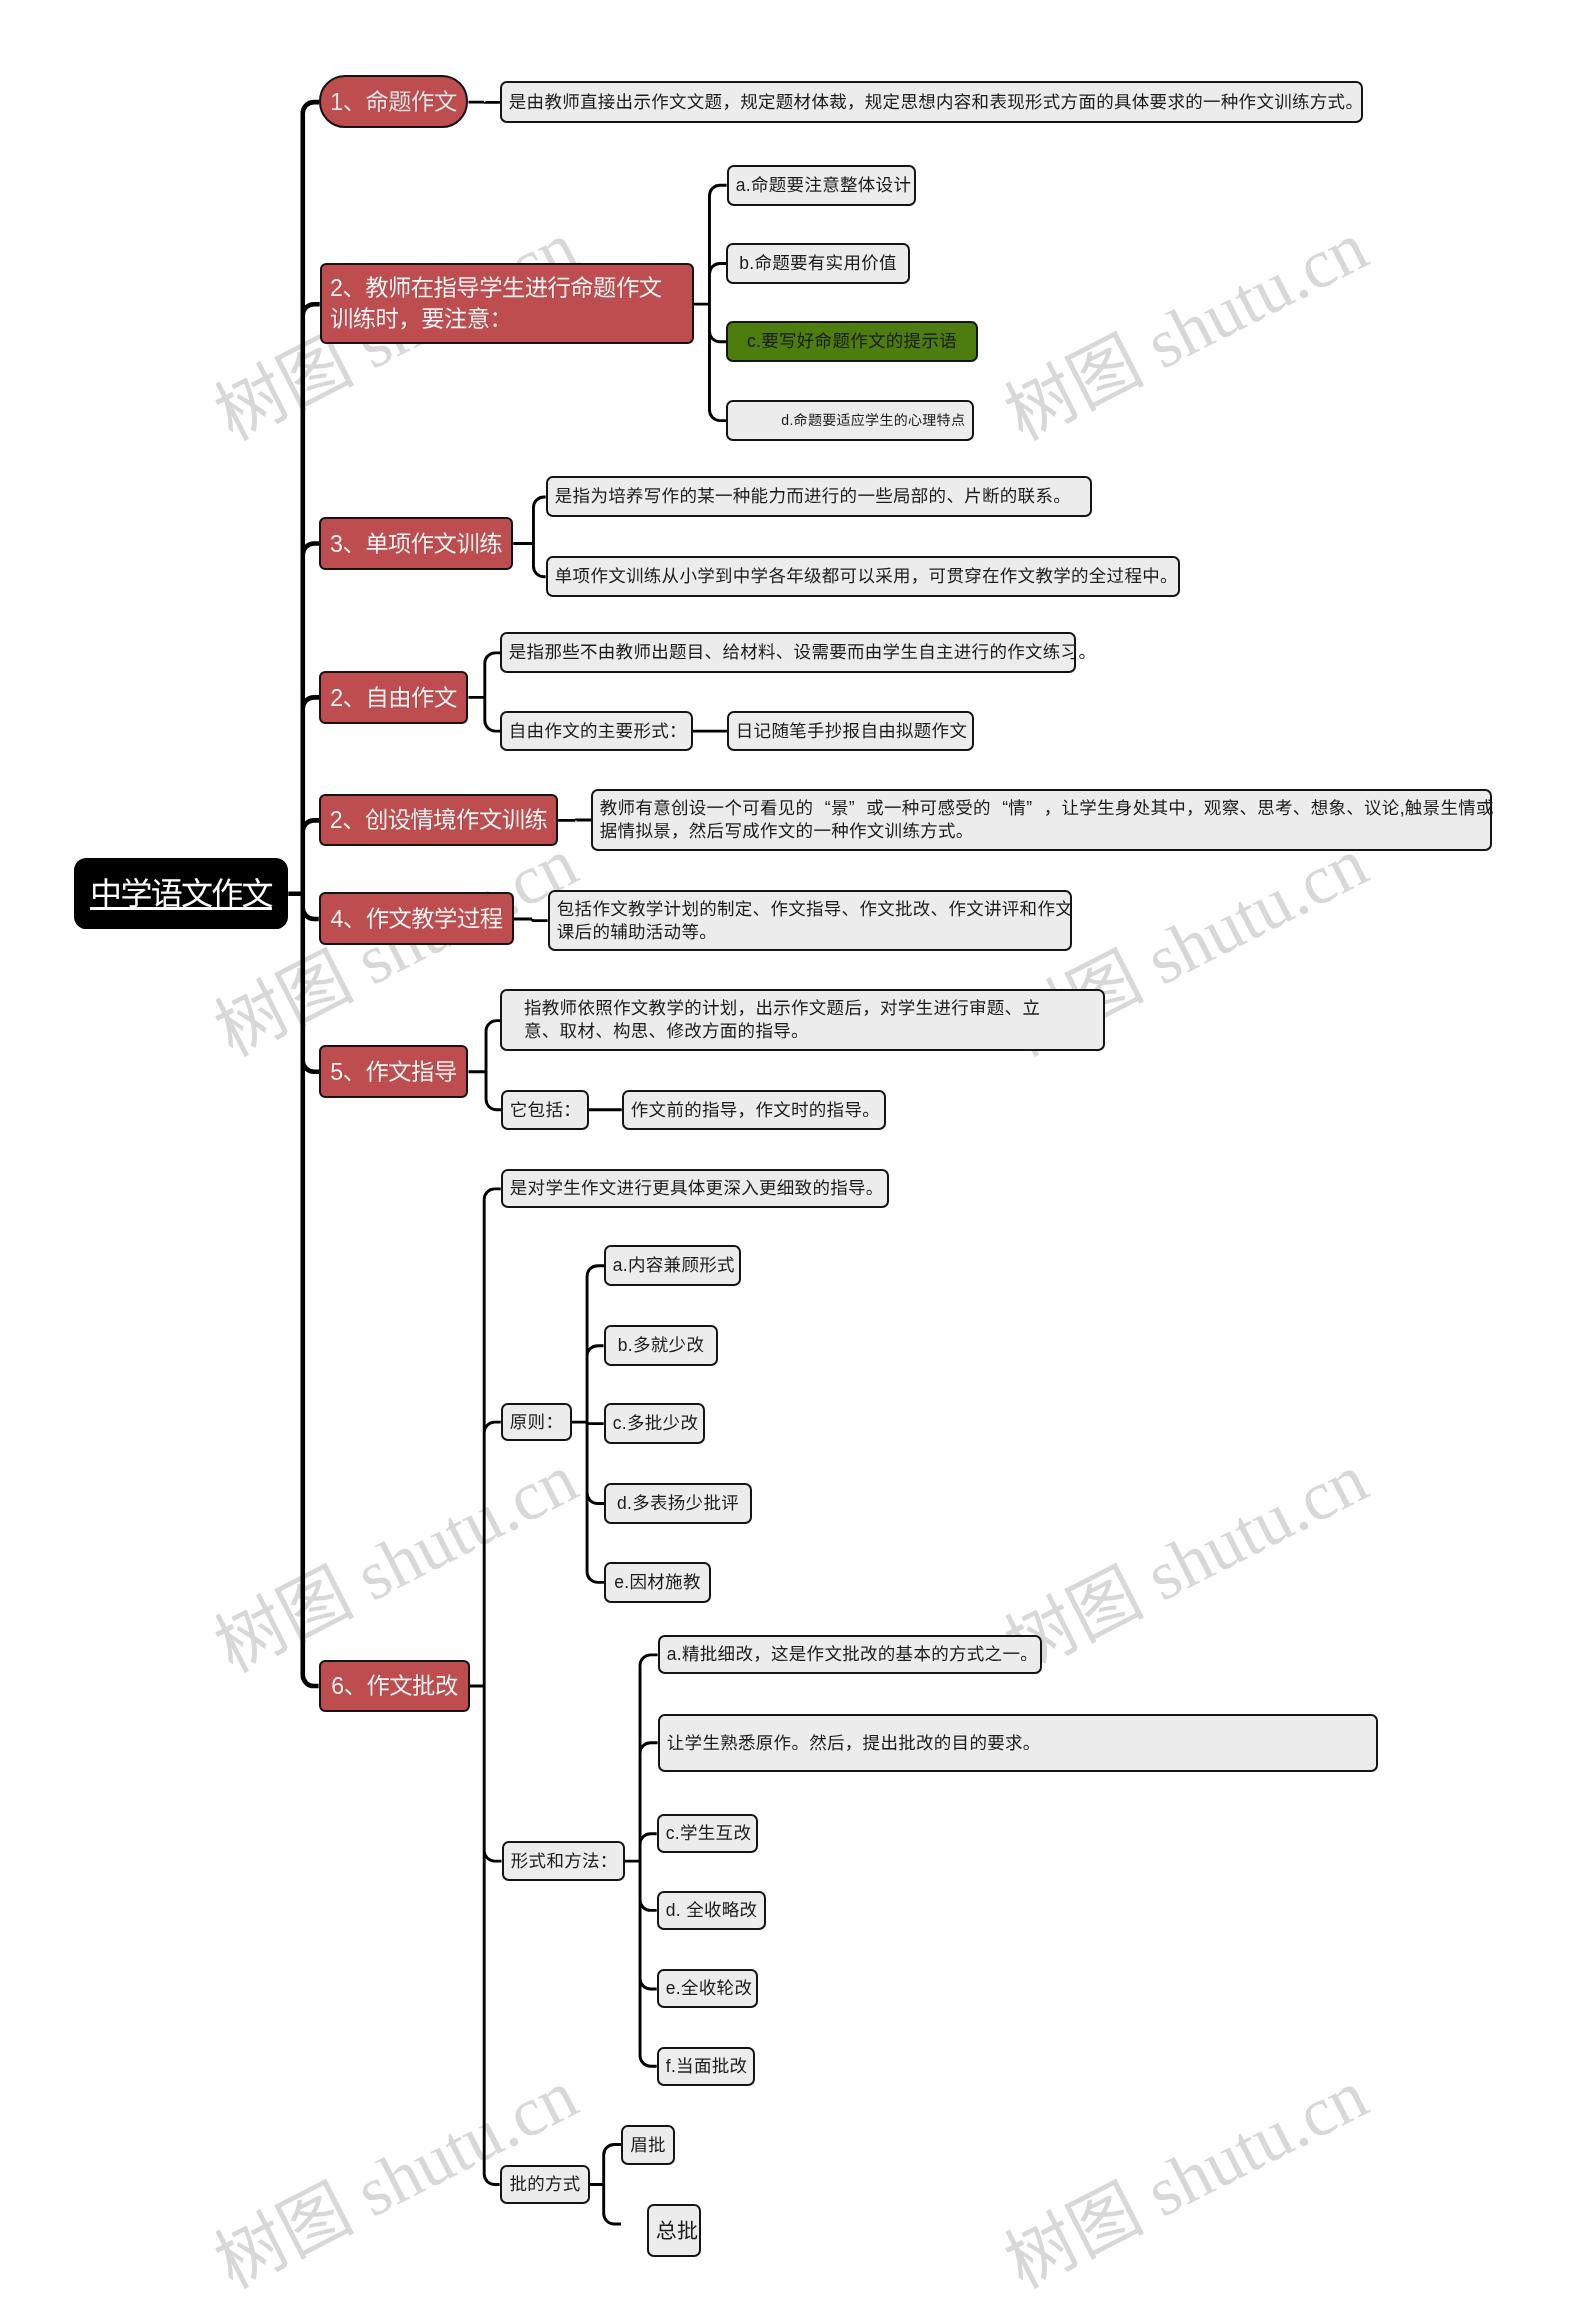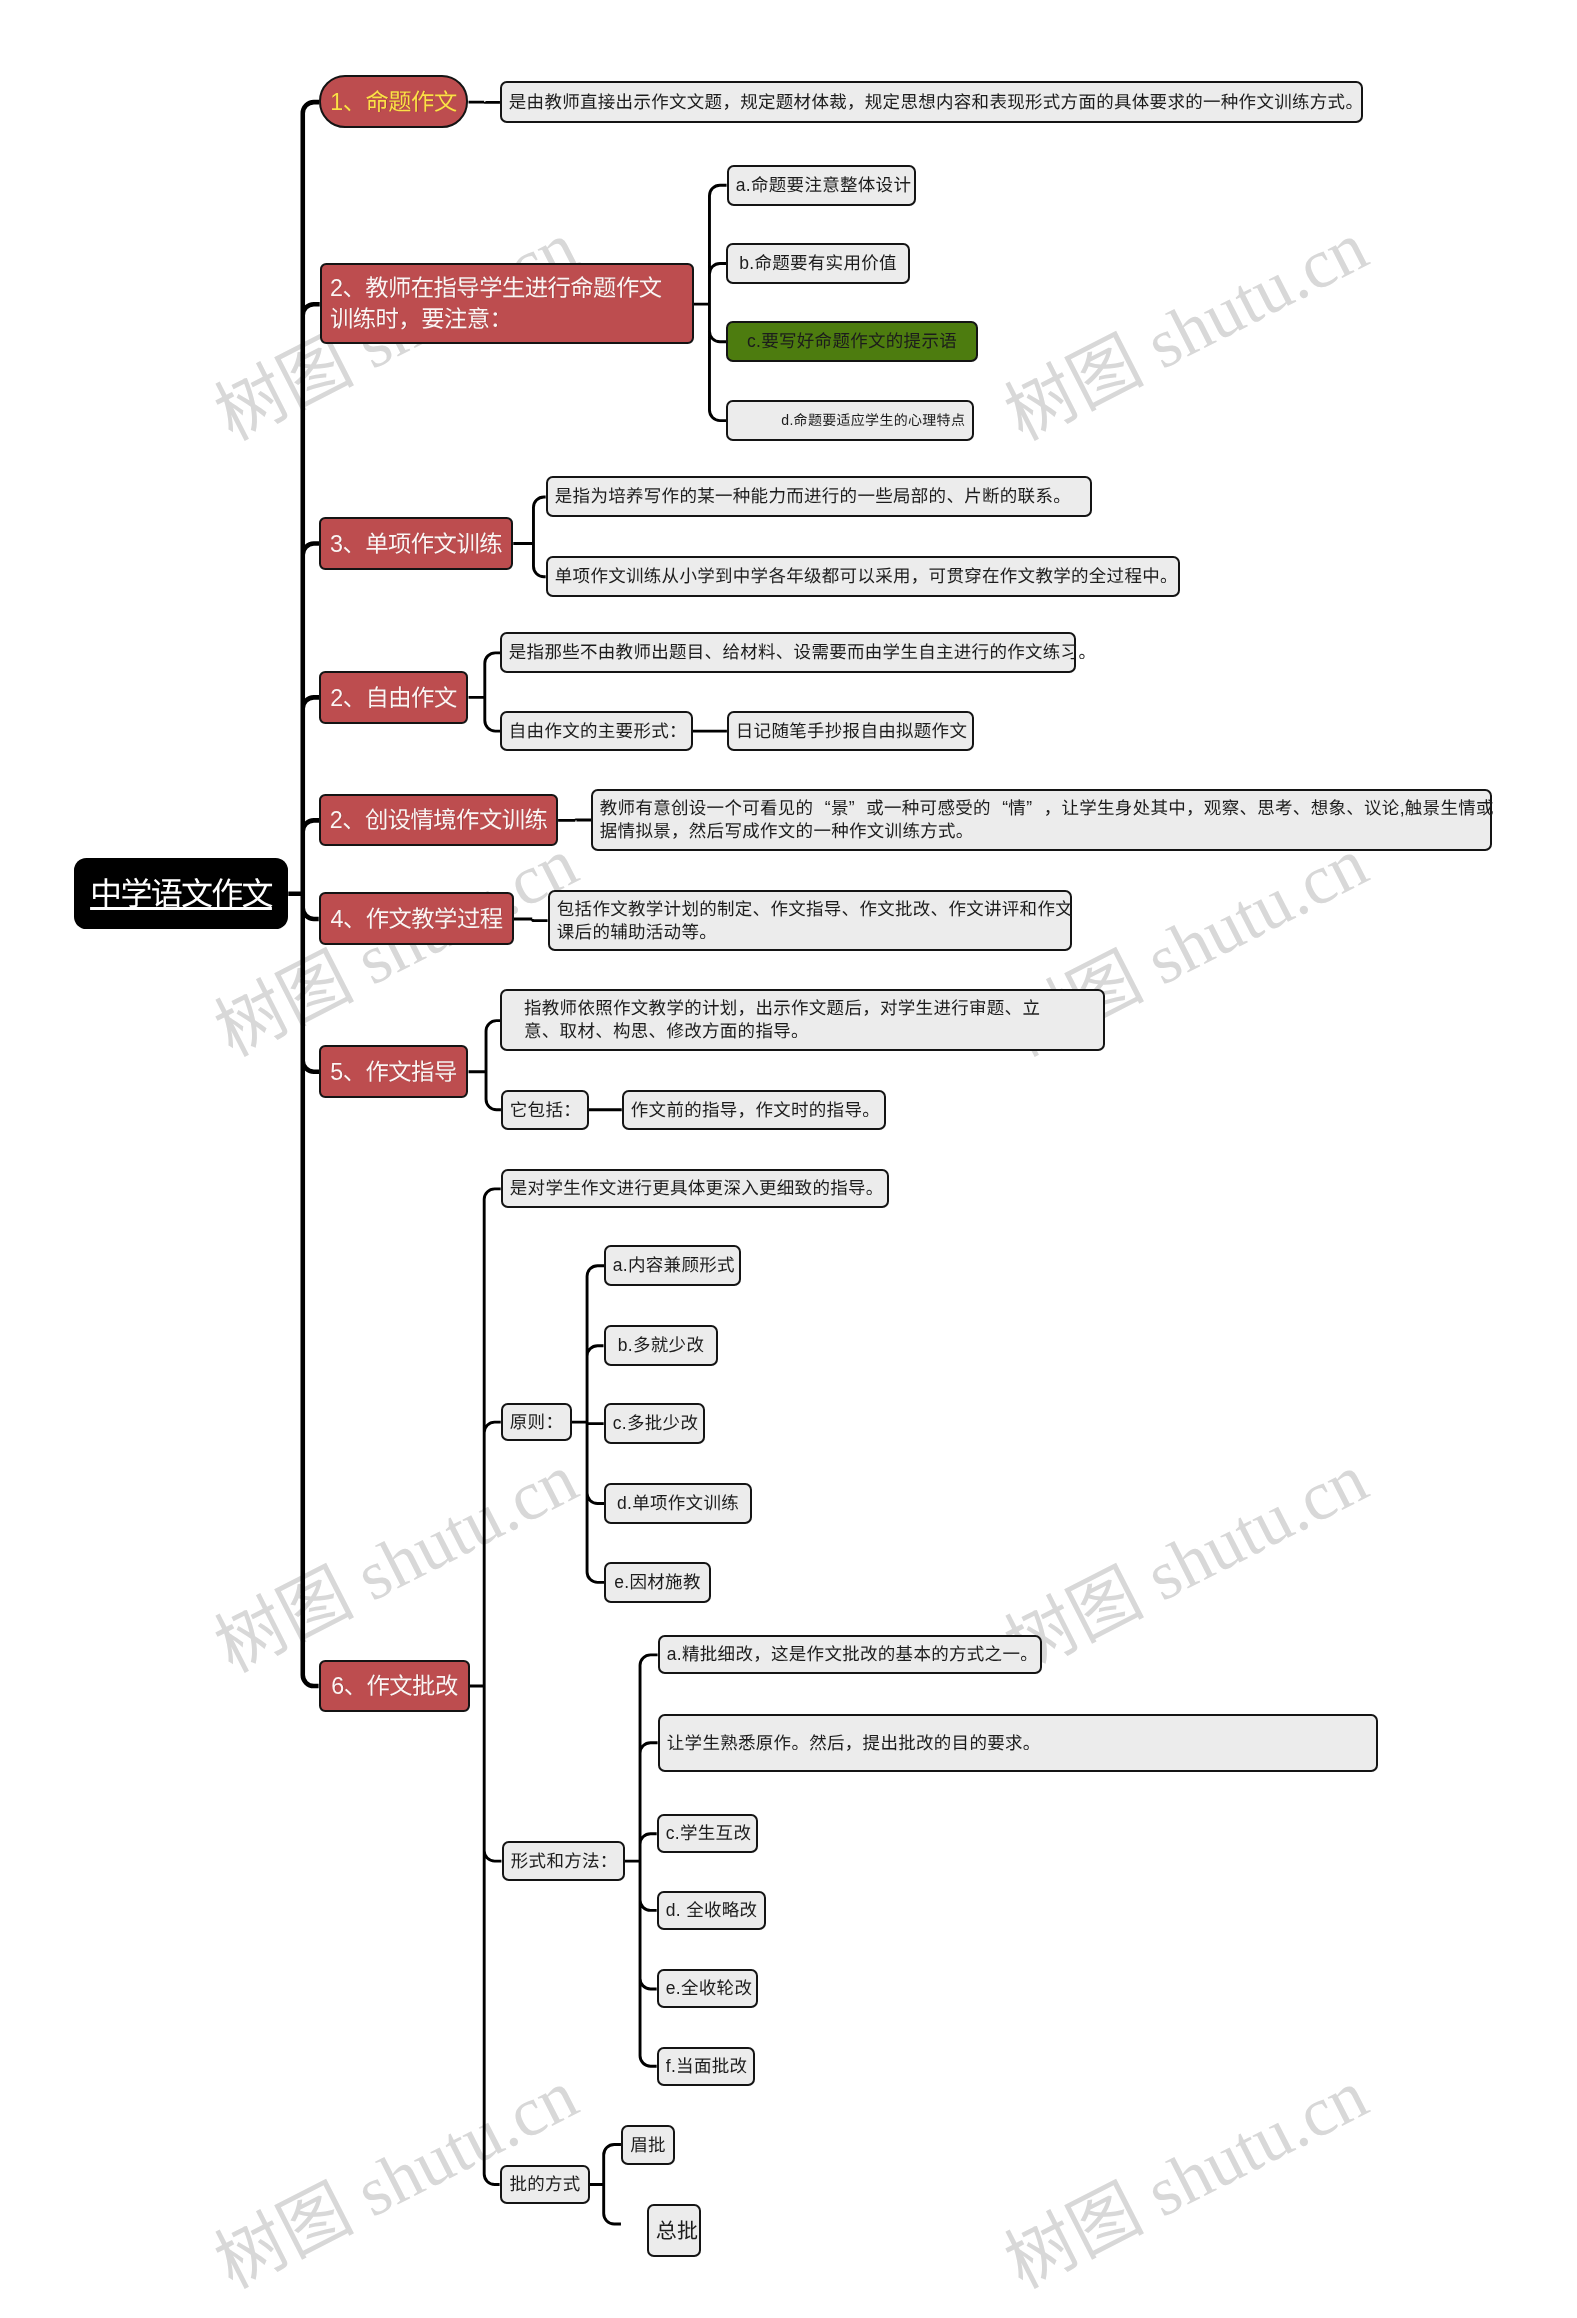--- a/index.html
+++ b/index.html
@@ -49,21 +49,21 @@
       <path d="M 981 1800.85 L 1009.3 1800.85 M 955.4000000000001 1800.85 L 981 1800.85" fill="none" stroke="#000000" stroke-width="4.7" stroke-linecap="butt"></path>
       <path d="M 786 1946.2 A 17 17 0 0 1 803 1929.2 L 812.8 1929.2 M 786 2324.9 A 17 17 0 0 1 803 2307.9 L 812.9 2307.9 M 786 3003.5 A 17 17 0 0 0 803 3020.5 L 814 3020.5 M 786 3528.5 A 17 17 0 0 0 803 3545.5 L 811 3545.5 M 761.6 2736.3 L 786 2736.3 M 786 1946.2 L 786 3528.5" fill="none" stroke="#000000" stroke-width="4.7" stroke-linecap="butt"></path>
       <path d="M 953 2071 A 17 17 0 0 1 970 2054 L 981 2054 M 953 2200.8 A 17 17 0 0 1 970 2183.8 L 979.7 2183.8 M 953 2307.9 A 2.300000000000182 2.300000000000182 0 0 0 955.3000000000002 2310.2000000000003 L 980 2310.2000000000003 M 953 2422.9 A 17 17 0 0 0 970 2439.9 L 980.9 2439.9 M 953 2551 A 17 17 0 0 0 970 2568 L 981 2568 M 927.9 2307.9 L 953 2307.9 M 953 2071 L 953 2551" fill="none" stroke="#000000" stroke-width="4.7" stroke-linecap="butt"></path>
       <path d="M 1039 2702.6 A 17 17 0 0 1 1056 2685.6 L 1067.5 2685.6 M 1039 2845.2 A 17 17 0 0 1 1056 2828.2 L 1067.5 2828.2 M 1039 2993 A 17 17 0 0 1 1056 2976 L 1066 2976 M 1039 3083.5 A 17 17 0 0 0 1056 3100.5 L 1066 3100.5 M 1039 3211 A 17 17 0 0 0 1056 3228 L 1066 3228 M 1039 3336.4 A 17 17 0 0 0 1056 3353.4 L 1066 3353.4 M 1014 3020.5 L 1039 3020.5 M 1039 2702.6 L 1039 3336.4" fill="none" stroke="#000000" stroke-width="4.7" stroke-linecap="butt"></path>
       <path d="M 980 3497.5 A 17 17 0 0 1 997 3480.5 L 1008 3480.5 M 980 3592.5 A 17 17 0 0 0 997 3609.5 L 1008 3609.5 M 957 3545.5 L 980 3545.5 M 980 3497.5 L 980 3592.5" fill="none" stroke="#000000" stroke-width="4.7" stroke-linecap="butt"></path>
     </svg>
   <div id="nodes">
       <div class="node root" style="left: 74px; top: 858px; width: 214px; height: 71px; font-size: 32px; line-height: 38px; padding-left: 6.8px; padding-right: 6.8px; letter-spacing: -1.7px; text-align: center; background: rgb(0, 0, 0); color: rgb(255, 255, 255); border: none; text-decoration: underline;">
         <div class="ln">中学语文作文</div>
       </div>
-      <div class="node branch" style="left: 319px; top: 75px; width: 149px; height: 53px; font-size: 23.4px; line-height: 28px; padding-left: 8px; padding-right: 8px; letter-spacing: -0.6px; text-align: center; background: rgb(189, 77, 79); color: #fde047; border-color: rgb(20, 20, 20); border-radius: 26px;">
+      <div class="node branch" style="left: 319px; top: 75px; width: 149px; height: 53px; font-size: 23.4px; line-height: 28px; padding-left: 8px; padding-right: 8px; letter-spacing: -0.6px; text-align: center; background: rgb(189, 77, 79); color: #e5e5e5; border-color: rgb(20, 20, 20); border-radius: 26px;">
         <div class="ln">1、命题作文</div>
       </div>
       <div class="node branch" style="left: 320px; top: 263px; width: 374px; height: 81px; font-size: 23.4px; line-height: 31px; padding-left: 8px; padding-right: 8px; letter-spacing: -0.6px; text-align: left; background: rgb(189, 77, 79); color: rgb(253, 244, 243); border-color: rgb(20, 20, 20);">
         <div class="ln">2、教师在指导学生进行命题作文</div>
         <div class="ln">训练时，要注意：</div>
       </div>
       <div class="node branch" style="left: 319px; top: 517px; width: 194px; height: 53px; font-size: 23.4px; line-height: 28px; padding-left: 8px; padding-right: 8px; letter-spacing: -0.6px; text-align: center; background: rgb(189, 77, 79); color: rgb(253, 244, 243); border-color: rgb(20, 20, 20);">
         <div class="ln">3、单项作文训练</div>
       </div>
       <div class="node branch" style="left: 319px; top: 671px; width: 149px; height: 53px; font-size: 23.4px; line-height: 28px; padding-left: 8px; padding-right: 8px; letter-spacing: -0.6px; text-align: center; background: rgb(189, 77, 79); color: rgb(253, 244, 243); border-color: rgb(20, 20, 20);">
@@ -138,21 +138,21 @@
       <div class="node leaf" style="left: 604px; top: 1245px; width: 137px; height: 41px; font-size: 17.5px; line-height: 21px; padding-left: 6.8px; padding-right: 6.8px; letter-spacing: 0.3px; text-align: center; background: rgb(236, 236, 236); color: rgb(28, 28, 28); border-color: rgb(20, 20, 20);">
         <div class="ln">a.内容兼顾形式</div>
       </div>
       <div class="node leaf" style="left: 604px; top: 1325px; width: 114px; height: 41px; font-size: 17.5px; line-height: 21px; padding-left: 6.8px; padding-right: 6.8px; letter-spacing: 0.3px; text-align: center; background: rgb(236, 236, 236); color: rgb(28, 28, 28); border-color: rgb(20, 20, 20);">
         <div class="ln">b.多就少改</div>
       </div>
       <div class="node leaf" style="left: 604px; top: 1403px; width: 101px; height: 41px; font-size: 17.5px; line-height: 21px; padding-left: 6.8px; padding-right: 6.8px; letter-spacing: 0.3px; text-align: center; background: rgb(236, 236, 236); color: rgb(28, 28, 28); border-color: rgb(20, 20, 20);">
         <div class="ln">c.多批少改</div>
       </div>
       <div class="node leaf" style="left: 604px; top: 1483px; width: 148px; height: 41px; font-size: 17.5px; line-height: 21px; padding-left: 6.8px; padding-right: 6.8px; letter-spacing: 0.3px; text-align: center; background: rgb(236, 236, 236); color: rgb(28, 28, 28); border-color: rgb(20, 20, 20);">
-        <div class="ln">d.单项作文训练</div>
+        <div class="ln">d.多表扬少批评</div>
       </div>
       <div class="node leaf" style="left: 604px; top: 1562px; width: 107px; height: 41px; font-size: 17.5px; line-height: 21px; padding-left: 6.8px; padding-right: 6.8px; letter-spacing: 0.3px; text-align: center; background: rgb(236, 236, 236); color: rgb(28, 28, 28); border-color: rgb(20, 20, 20);">
         <div class="ln">e.因材施教</div>
       </div>
       <div class="node leaf" style="left: 502px; top: 1841px; width: 123px; height: 40px; font-size: 17.5px; line-height: 21px; padding-left: 6.8px; padding-right: 6.8px; letter-spacing: 0.3px; text-align: center; background: rgb(236, 236, 236); color: rgb(28, 28, 28); border-color: rgb(20, 20, 20);">
         <div class="ln">形式和方法：</div>
       </div>
       <div class="node leaf" style="left: 658px; top: 1635px; width: 384px; height: 39px; font-size: 17.5px; line-height: 21px; padding-left: 6.8px; padding-right: 6.8px; letter-spacing: 0.3px; text-align: center; background: rgb(236, 236, 236); color: rgb(28, 28, 28); border-color: rgb(20, 20, 20);">
         <div class="ln">a.精批细改，这是作文批改的基本的方式之一。</div>
       </div>

